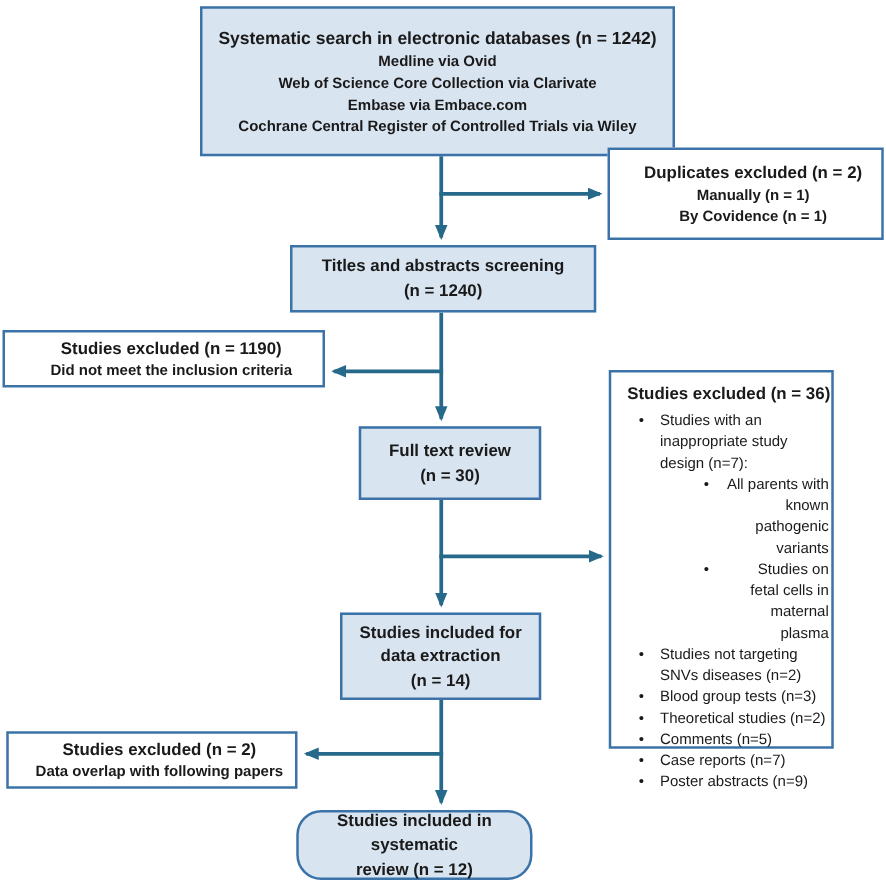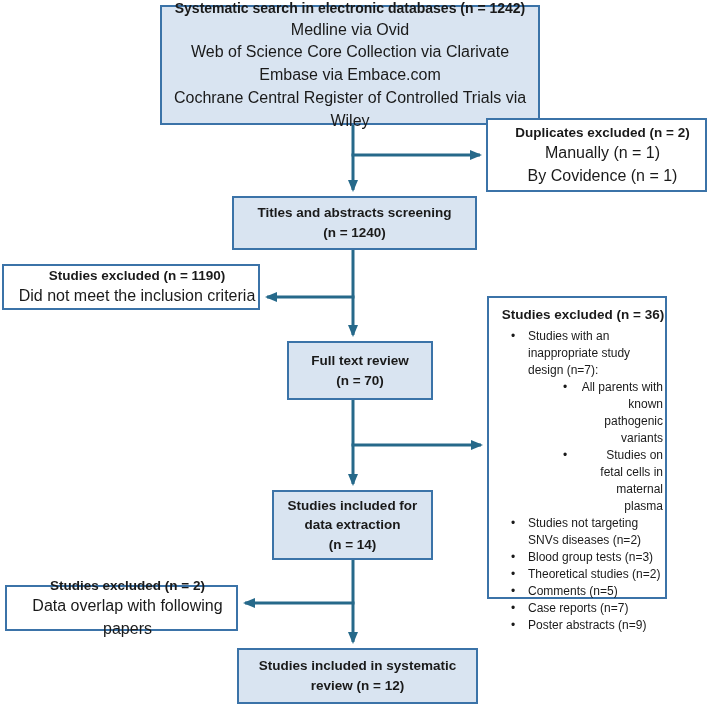--- a/index.html
+++ b/index.html
@@ -15,31 +15,31 @@
   .box{
     position:absolute;box-sizing:border-box;
     border:2px solid #3b73a8;
     display:flex;flex-direction:column;justify-content:center;
     text-align:center;
   }
   .fill{background:#d9e4f1;}
   .white{background:#ffffff;padding-left:12px;}
   .title{font-weight:bold;font-size:13.5px;line-height:1.45;}
   .big-title{font-weight:bold;font-size:14px;line-height:1.5;}
-  .sub{font-size:16px;line-height:1.42;}
+  .sub{font-size:12px;line-height:1.42;font-weight:bold;}
   
   #box-search{left:160px;top:5px;width:380px;height:120px;}
   #box-duplicates{left:486px;top:118px;width:221px;height:74px;}
   #box-screening{left:232px;top:196px;width:245px;height:54px;}
   #box-excl-screening{left:2px;top:264px;width:258px;height:46px;}
   #box-fulltext{left:287px;top:341px;width:146px;height:59px;}
   #box-excl-fulltext{left:487px;top:296px;width:180px;height:303px;justify-content:flex-start;padding-top:7px;}
   #box-extraction{left:272px;top:490px;width:161px;height:70px;}
   #box-excl-overlap{left:5px;top:585px;width:233px;height:46px;}
-  #box-included{left:237px;top:648px;width:241px;height:56px;}
+  #box-included{left:237px;top:648px;width:189px;height:56px;border-radius:20px;}
   
   .bullets{list-style:none;margin:3px 0 0 0;padding:0;text-align:left;}
   .bullets li{position:relative;font-size:12px;line-height:1.42;}
   .bullets li.lvl1{padding-left:27px;padding-right:4px;}
   .bullets li.lvl1::before{content:"\2022";position:absolute;left:10px;}
   .bullets li.lvl2{padding-left:80px;padding-right:2px;text-align:right;}
   .bullets li.lvl2::before{content:"\2022";position:absolute;left:62px;}
 </style>
 </head>
 <body>
@@ -83,21 +83,21 @@
     <div class="title">(n = 1240)</div>
   </div>
 
   <div class="box white" id="box-excl-screening">
     <div class="title">Studies excluded (n = 1190)</div>
     <div class="sub">Did not meet the inclusion criteria</div>
   </div>
 
   <div class="box fill" id="box-fulltext">
     <div class="title">Full text review</div>
-    <div class="title">(n = 70)</div>
+    <div class="title">(n = 30)</div>
   </div>
 
   <div class="box white" id="box-excl-fulltext">
     <div class="title">Studies excluded (n = 36)</div>
     <ul class="bullets">
       <li class="lvl1">Studies with an inappropriate study design (n=7):</li>
       <li class="lvl2">All parents with known pathogenic variants</li>
       <li class="lvl2">Studies on fetal cells in maternal plasma</li>
       <li class="lvl1">Studies not targeting SNVs diseases (n=2)</li>
       <li class="lvl1">Blood group tests (n=3)</li>

